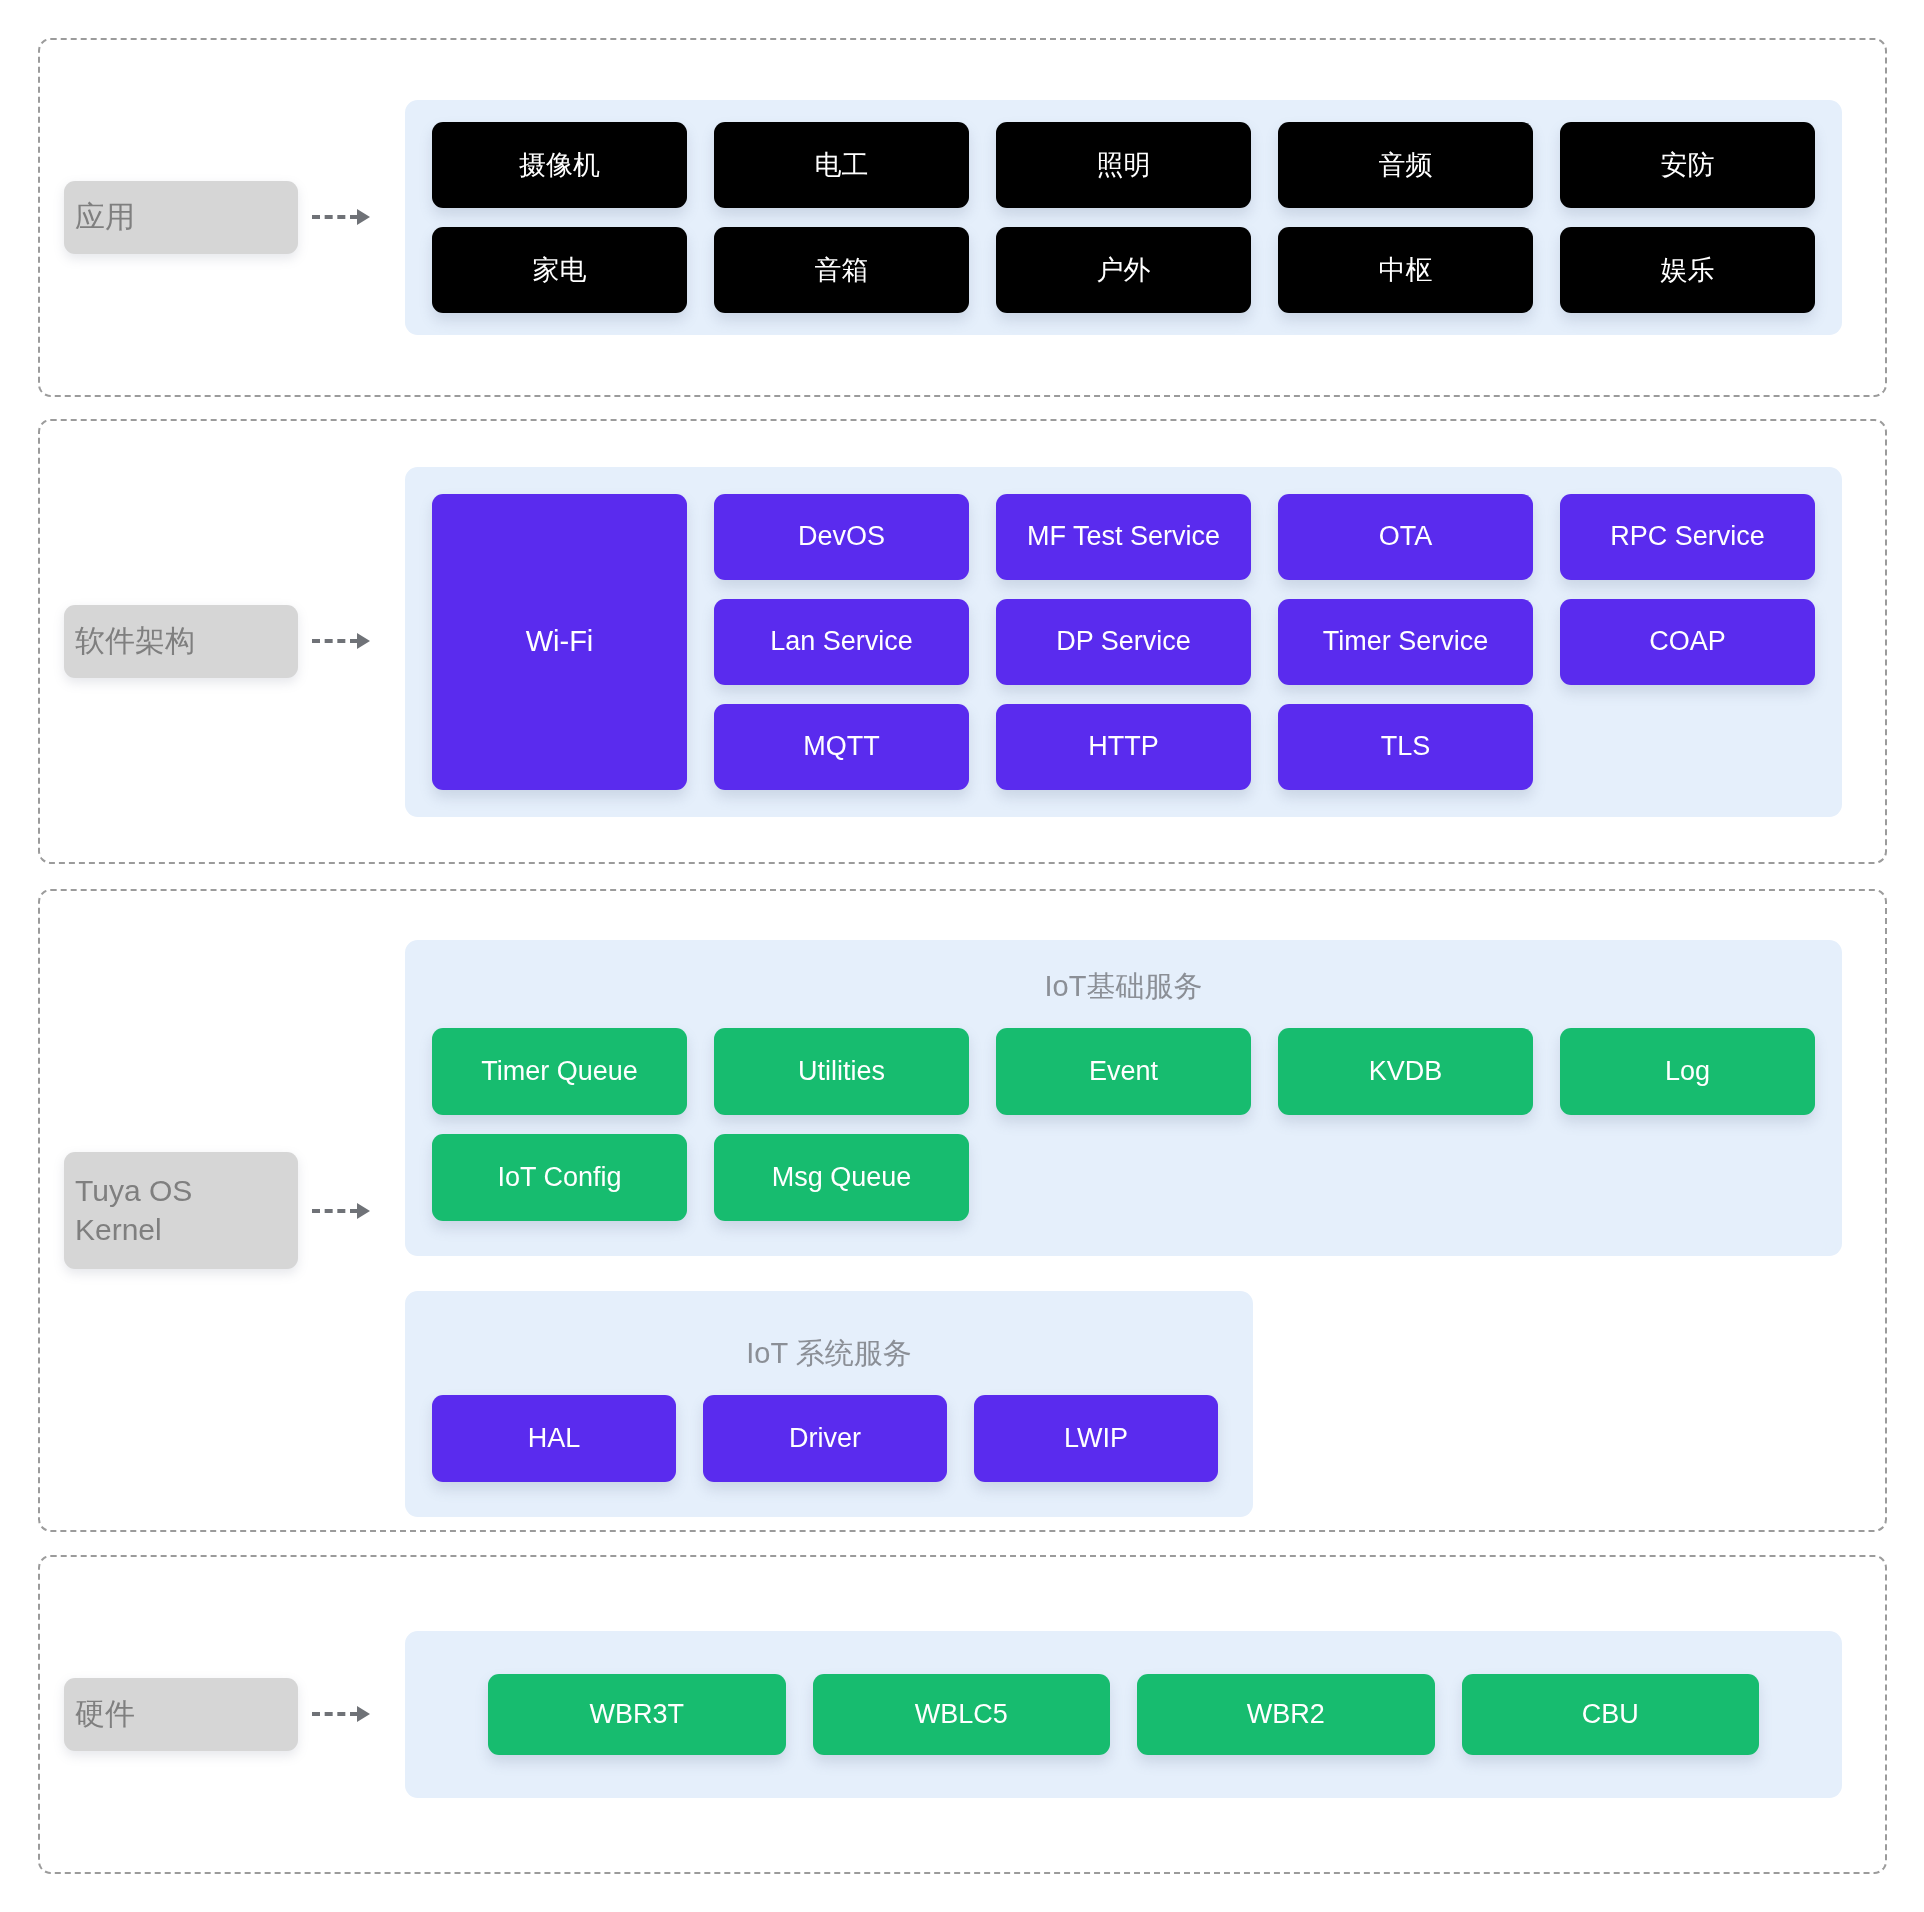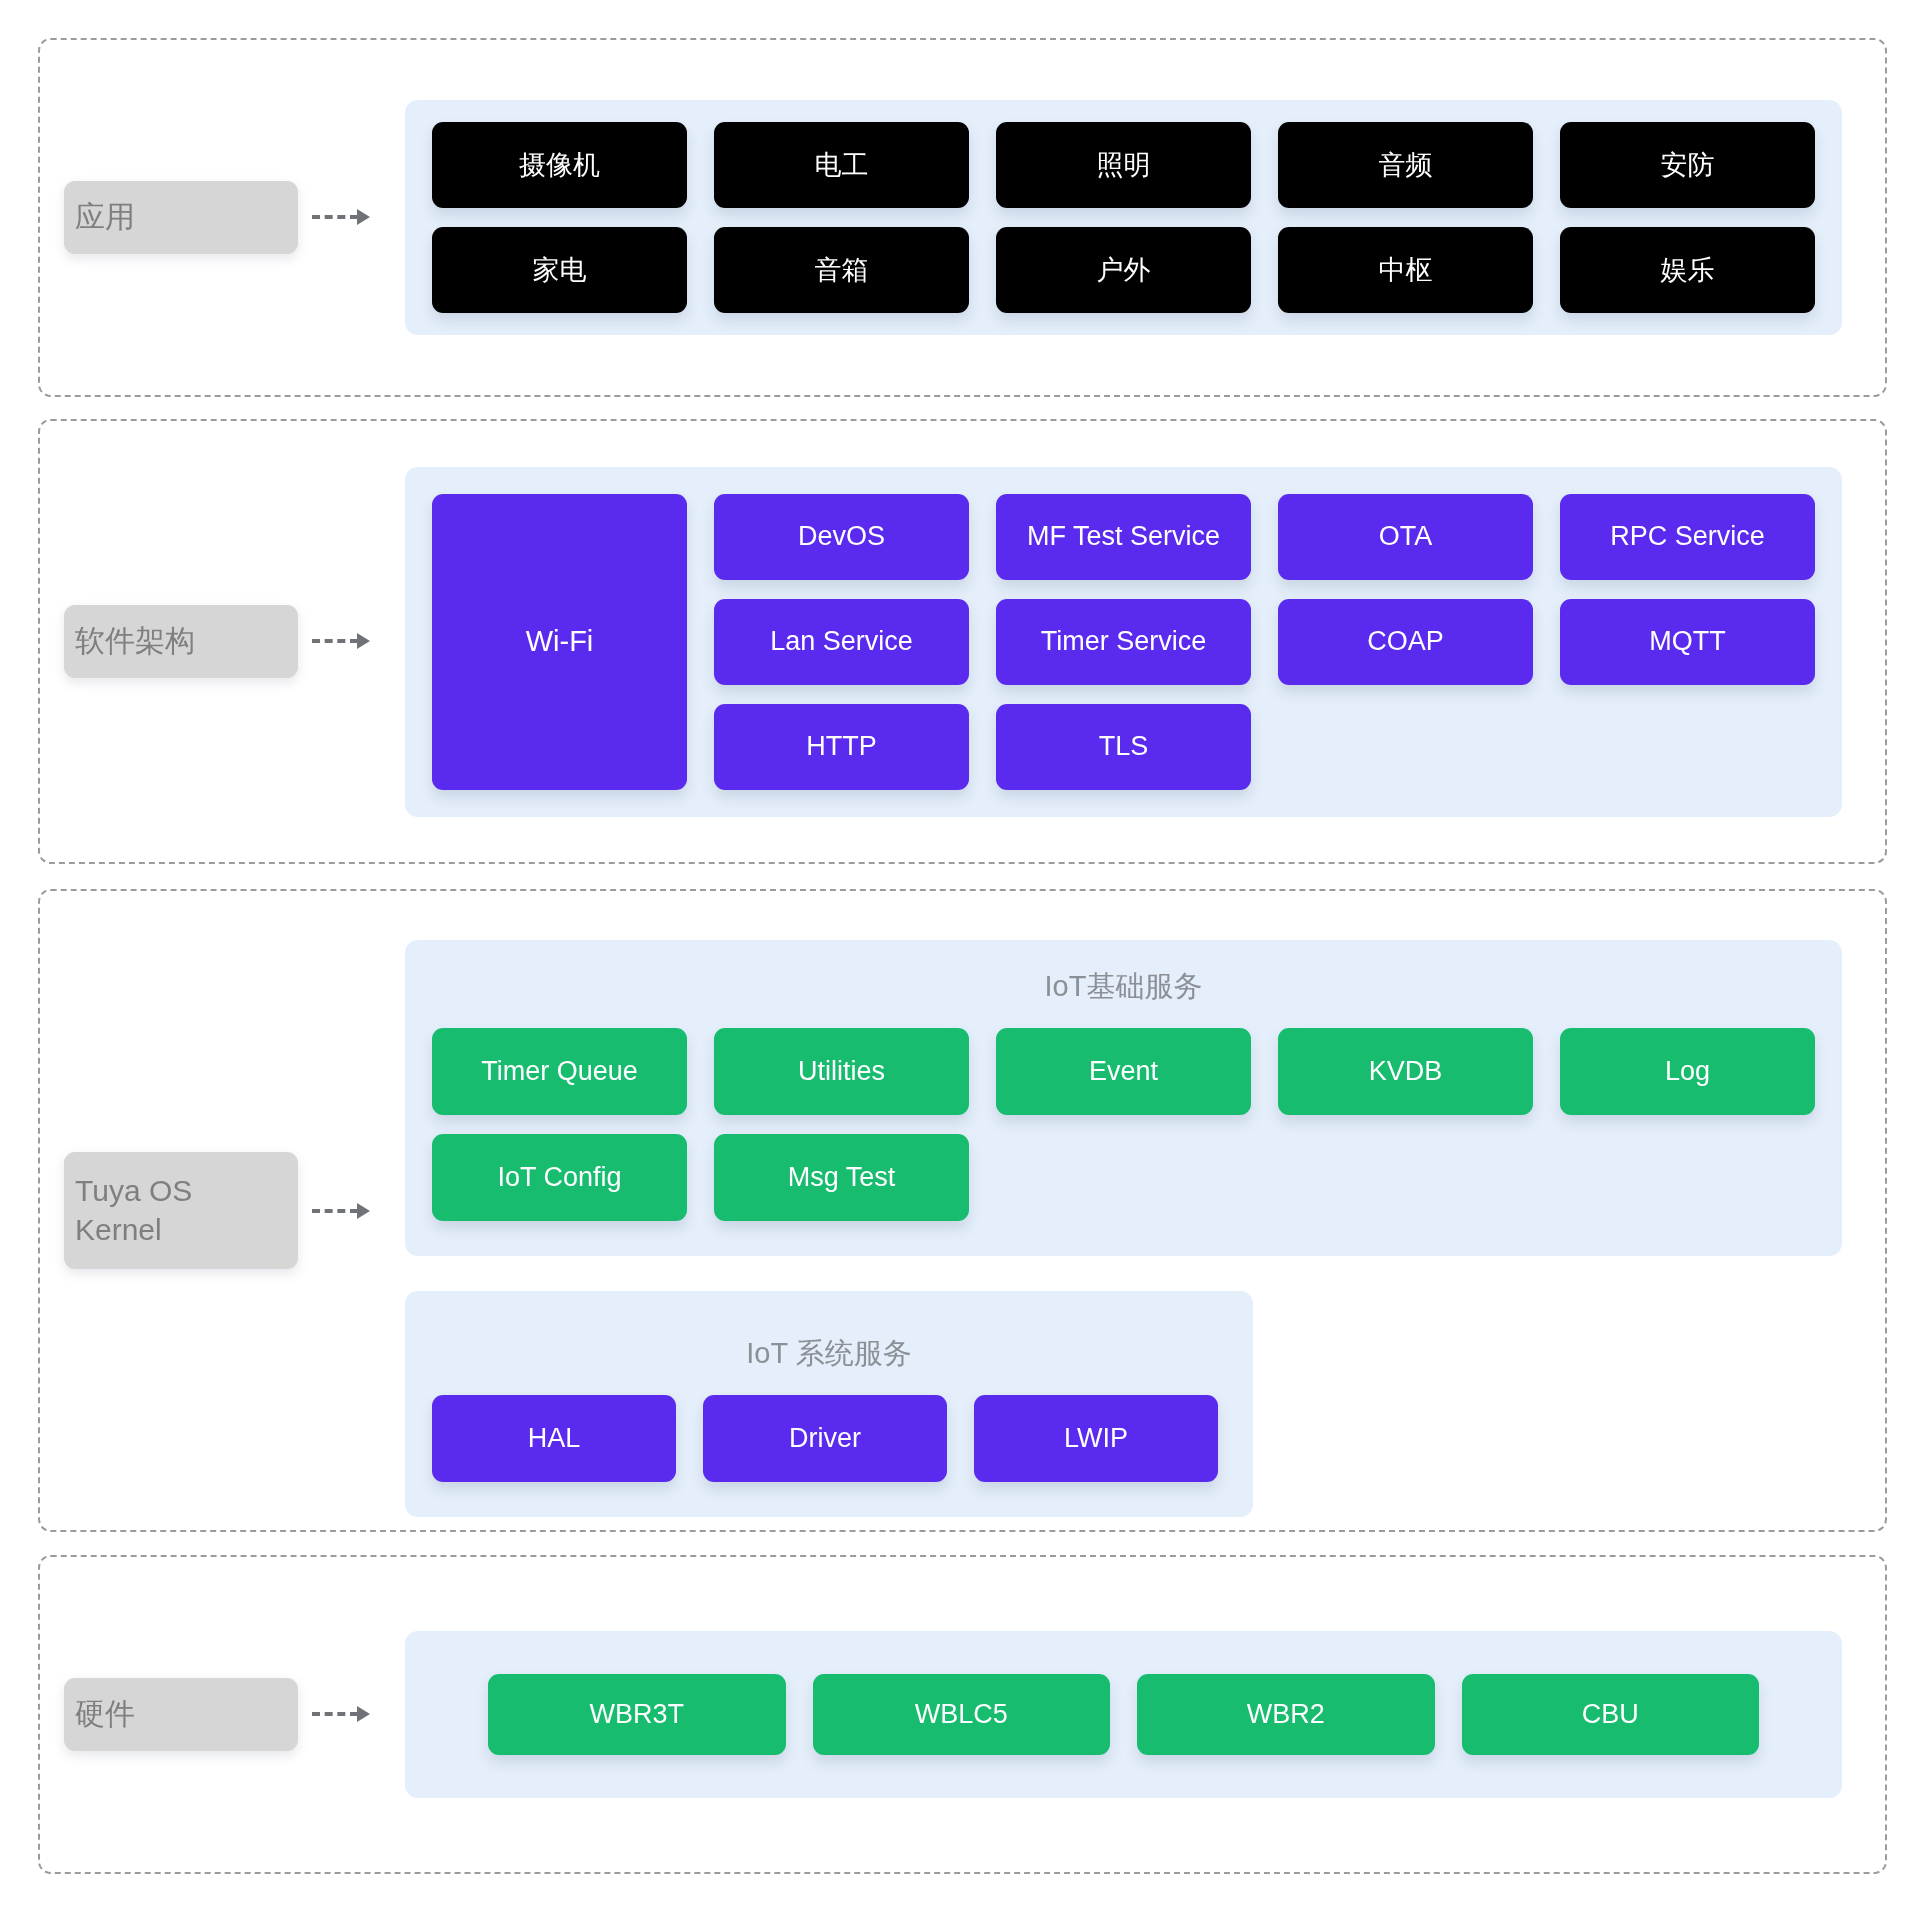--- a/index.html
+++ b/index.html
@@ -214,20 +214,21 @@
     </div>
     <div class="layer-right">
       <div class="panel">
         <div class="sw-grid">
           <div class="chip purple wifi">Wi-Fi</div>
           <div class="chip purple">DevOS</div>
           <div class="chip purple">MF Test Service</div>
           <div class="chip purple">OTA</div>
           <div class="chip purple">RPC Service</div>
           <div class="chip purple">Lan Service</div>
+          <div class="chip purple">DP Service</div>
           <div class="chip purple">Timer Service</div>
           <div class="chip purple">COAP</div>
           <div class="chip purple">MQTT</div>
           <div class="chip purple">HTTP</div>
           <div class="chip purple">TLS</div>
         </div>
       </div>
     </div>
   </section>
 
@@ -246,21 +247,21 @@
 
       <div class="panel base">
         <div class="panel-title">IoT基础服务</div>
         <div class="grid grid5">
           <div class="chip green">Timer Queue</div>
           <div class="chip green">Utilities</div>
           <div class="chip green">Event</div>
           <div class="chip green">KVDB</div>
           <div class="chip green">Log</div>
           <div class="chip green">IoT Config</div>
-          <div class="chip green">Msg Test</div>
+          <div class="chip green">Msg Queue</div>
         </div>
       </div>
 
       <div class="panel sys">
         <div class="panel-title">IoT 系统服务</div>
         <div class="sys-grid">
           <div class="chip purple">HAL</div>
           <div class="chip purple">Driver</div>
           <div class="chip purple">LWIP</div>
         </div>

